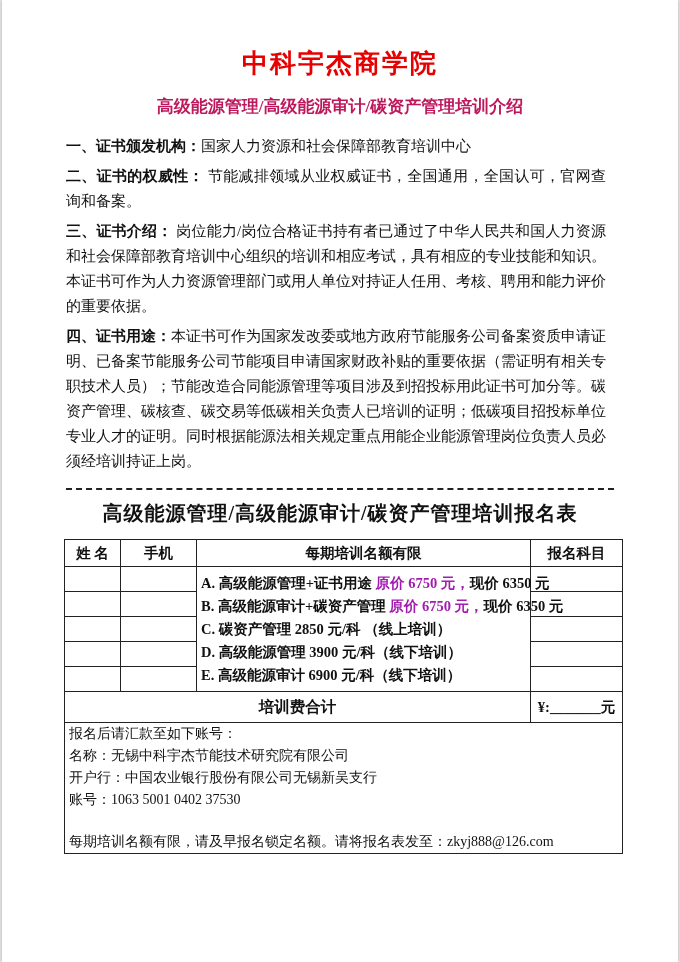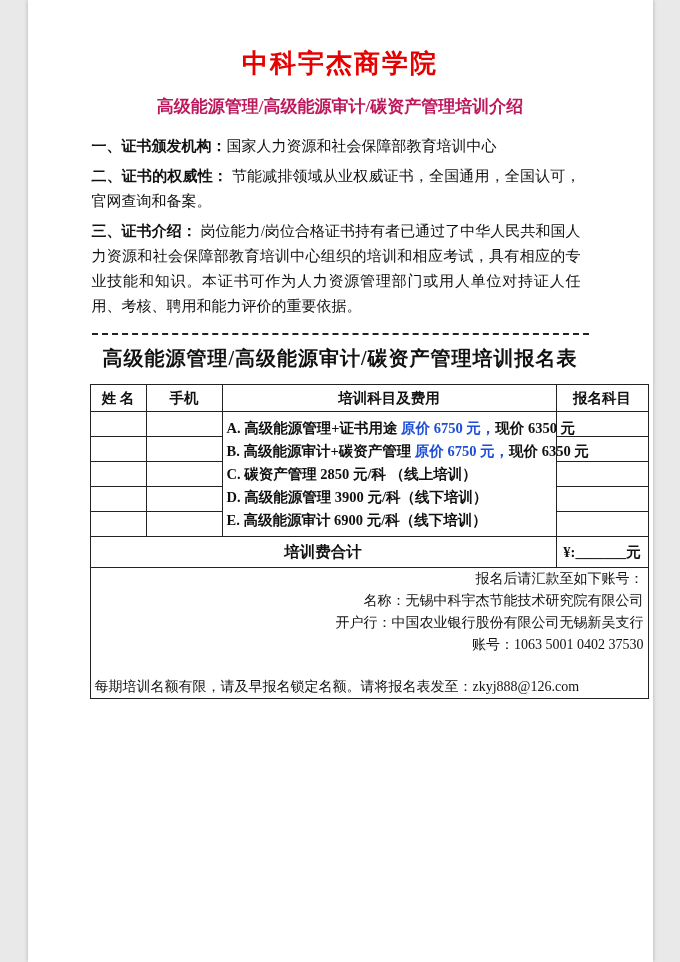--- a/index.html
+++ b/index.html
@@ -1,18 +1,18 @@
 <!DOCTYPE html>
 <html><head>
 <meta charset="utf-8">
 <style>
   html,body { margin:0; padding:0; background:#e9e9e9; }
   .page {
     position: relative;
-    width: 625px;
+    width: 676px;
     height: 962px;
     margin: 0 auto;
     background: #ffffff;
     box-shadow: 0 0 4px rgba(0,0,0,.25);
     font-family: "Liberation Serif", "DejaVu Serif", serif;
     color: #111;
     overflow: hidden;
   }
   .content { padding: 46px 64px 0 64px; }
 
@@ -59,62 +59,65 @@
   table.reg th {
     font-size: 14.5px; font-weight: bold; text-align: center;
     height: 24px; padding: 1px 2px;
   }
   table.reg td { padding: 0 4px; }
   td.blank { height: 24px; }
   td.courses-cell { vertical-align: middle; padding: 4px 2px 4px 10px; }
   .course-line {
     font-size: 14.5px; font-weight: bold; line-height: 23px; white-space: nowrap;
   }
-  .course-line .hl { color: #1d4ed8; }
+  .course-line .hl { color: #a21caf; }
   td.total-label { text-align: center; font-weight: bold; font-size: 15.5px; height: 30px; }
   td.total-amount { text-align: center; font-weight: bold; font-size: 14.5px; }
   td.payment-cell { padding: 5px 8px 8px 8px; }
-  .pay-line { font-size: 14px; line-height: 22px; text-align: right; }
+  .pay-line { font-size: 14px; line-height: 22px; }
   .pay-note { font-size: 14px; line-height: 22px; margin-top: 20px; }
 </style>
 </head>
 <body>
 
 <div class="page">
   <div class="content">
 
     <h1 class="main-title">中科宇杰商学院</h1>
     <h2 class="subtitle">高级能源管理/高级能源审计/碳资产管理培训介绍</h2>
 
     <p class="section">
       <span class="lbl">一、证书颁发机构：</span><span>国家人力资源和社会保障部教育培训中心</span>
     </p>
     <p class="section">
       <span class="lbl">二、证书的权威性：</span><span> 节能减排领域从业权威证书，全国通用，全国认可，官网查询和备案。</span>
     </p>
     <p class="section">
       <span class="lbl">三、证书介绍：</span><span> 岗位能力/岗位合格证书持有者已通过了中华人民共和国人力资源和社会保障部教育培训中心组织的培训和相应考试，具有相应的专业技能和知识。本证书可作为人力资源管理部门或用人单位对持证人任用、考核、聘用和能力评价的重要依据。</span>
     </p>
+    <p class="section">
+      <span class="lbl">四、证书用途：</span><span>本证书可作为国家发改委或地方政府节能服务公司备案资质申请证明、已备案节能服务公司节能项目申请国家财政补贴的重要依据（需证明有相关专职技术人员）；节能改造合同能源管理等项目涉及到招投标用此证书可加分等。碳资产管理、碳核查、碳交易等低碳相关负责人已培训的证明；低碳项目招投标单位专业人才的证明。同时根据能源法相关规定重点用能企业能源管理岗位负责人员必须经培训持证上岗。</span>
+    </p>
 
     <hr class="dashed-divider">
 
     <div class="form-title">高级能源管理/高级能源审计/碳资产管理培训报名表</div>
 
     <table class="reg">
       <colgroup>
         <col style="width:56px">
           <col style="width:76px">
           <col style="width:334px">
           <col style="width:92px">
       </colgroup>
       <tbody>
           <tr>
         <th>姓  名</th>
         <th>手机</th>
-        <th>培训科目及费用</th>
+        <th>每期培训名额有限</th>
         <th>报名科目</th>
       </tr>
       <tr>
         <td class="blank"></td>
         <td class="blank"></td>
         <td class="courses-cell" rowspan="5">
           <div class="course-line"><span>A. 高级能源管理+证书用途 </span><span class="hl">原价 6750 元，</span><span>现价 6350 元</span></div>
           <div class="course-line"><span>B. 高级能源审计+碳资产管理 </span><span class="hl">原价 6750 元，</span><span>现价 6350 元</span></div>
           <div class="course-line"><span>C. 碳资产管理 2850 元/科 （线上培训）</span></div>
           <div class="course-line"><span>D. 高级能源管理 3900 元/科（线下培训）</span></div>

